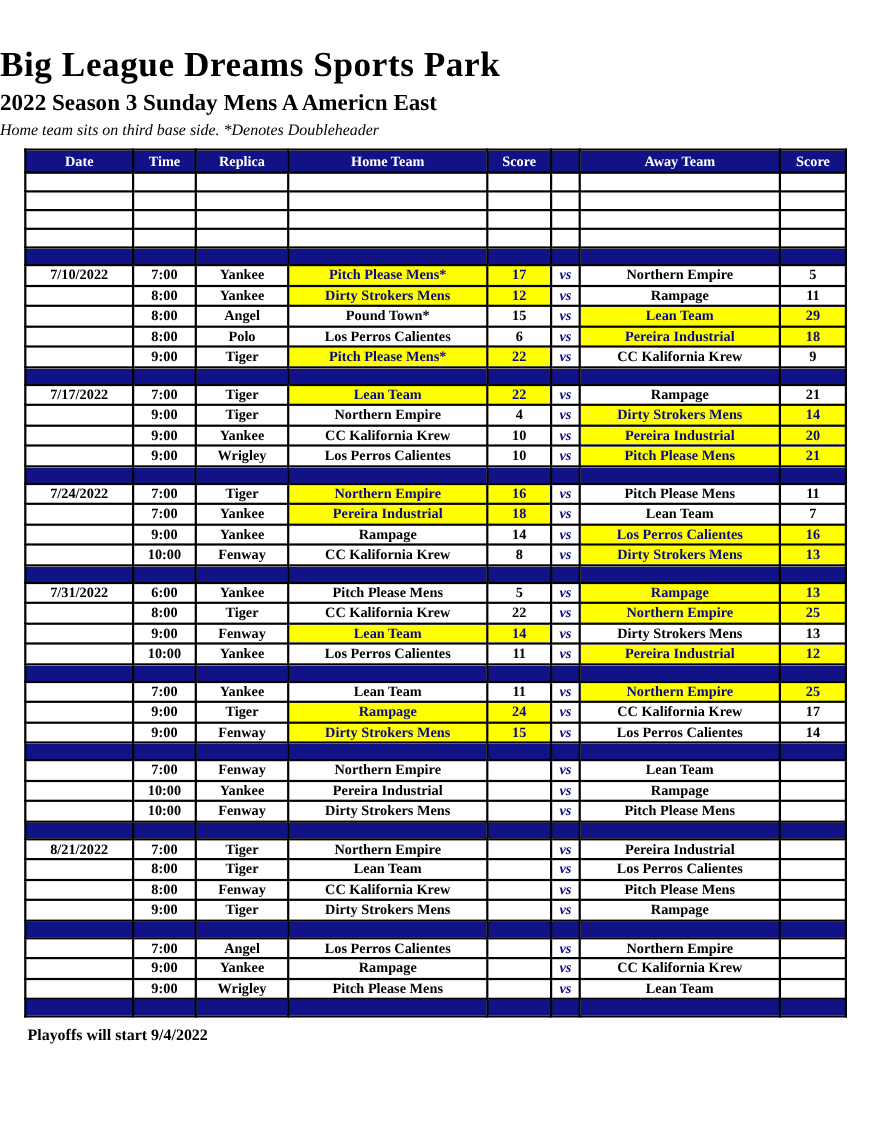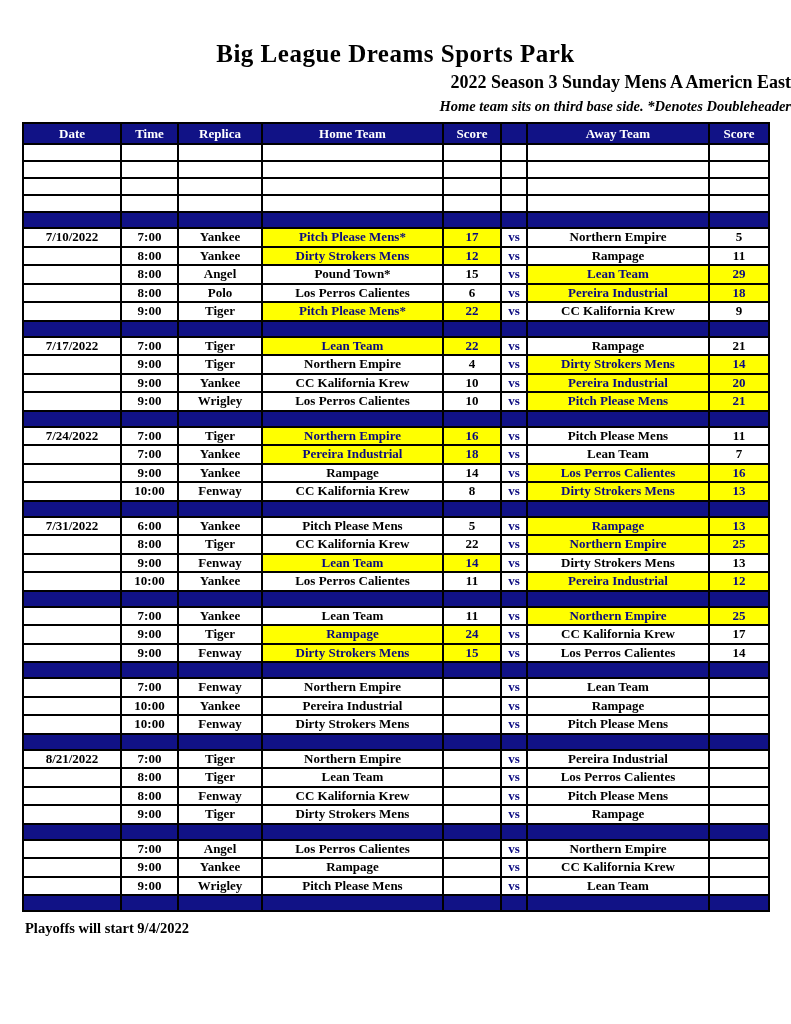--- a/index.html
+++ b/index.html
@@ -2,28 +2,28 @@
 <html style="--navy: #111286; --hl: #FFFF00; --navytext: #0a0a80;"><head>
 <meta charset="utf-8">
 <style>
   html,body{margin:0;padding:0;}
   body{
     width:791px;height:1024px;background:#ffffff;
     font-family:"Liberation Serif", serif;color:#000;
     overflow:hidden;
   }
   .page-title{
-    text-align:center;font-weight:bold;font-size:25px;
+    text-align:left;font-weight:bold;font-size:32px;
     margin-top:40px;letter-spacing:.5px;
   }
   .page-subtitle{
-    text-align:right;font-weight:bold;font-size:18px;margin-top:4px;
+    text-align:left;font-weight:bold;font-size:21px;margin-top:4px;
   }
   .page-note{
-    text-align:right;font-weight:bold;font-style:italic;font-size:14.5px;margin-top:5px;
+    text-align:left;font-weight:normal;font-style:italic;font-size:14.5px;margin-top:5px;
   }
   table.sched{
     border-collapse:collapse;table-layout:fixed;
     width:746px;margin:7px 0 0 22px;
   }
   table.sched col.c-date{width:98px}
   table.sched col.c-time{width:57px}
   table.sched col.c-replica{width:84px}
   table.sched col.c-home{width:181px}
   table.sched col.c-score1{width:58px}
@@ -34,21 +34,21 @@
     border:2px solid #000;padding:0 2px;text-align:center;
     font-weight:bold;font-size:13px;overflow:hidden;white-space:nowrap;
   }
   table.sched th{
     background:var(--navy);color:#fff;height:19px;font-size:13px;
   }
   tr.empty-row td{height:15px;}
   tr.sep-row td{background:var(--navy);height:14px;}
   tr.game-row td{height:16.5px;}
   td.hl{background:var(--hl);color:var(--navytext);}
-  td.vs-cell{color:var(--navytext);font-size:11.5px;}
+  td.vs-cell{font-style:italic;color:var(--navytext);font-size:11.5px;}
   .page-footer{
     font-weight:bold;font-size:14.5px;margin:8px 0 0 25px;
   }
 </style>
 </head>
 <body>
 
 <div class="page-title">Big League Dreams Sports Park</div>
 <div class="page-subtitle">2022 Season 3 Sunday Mens A Americn East</div>
 <div class="page-note">Home team sits on third base side.  *Denotes Doubleheader</div>

